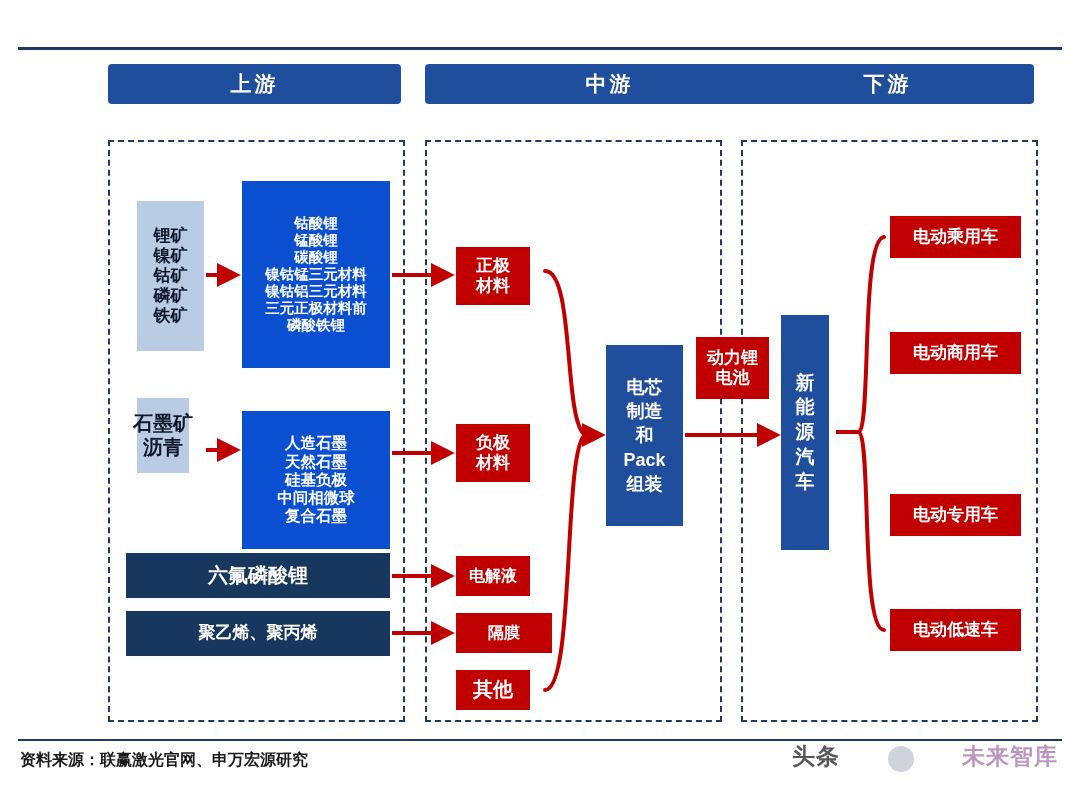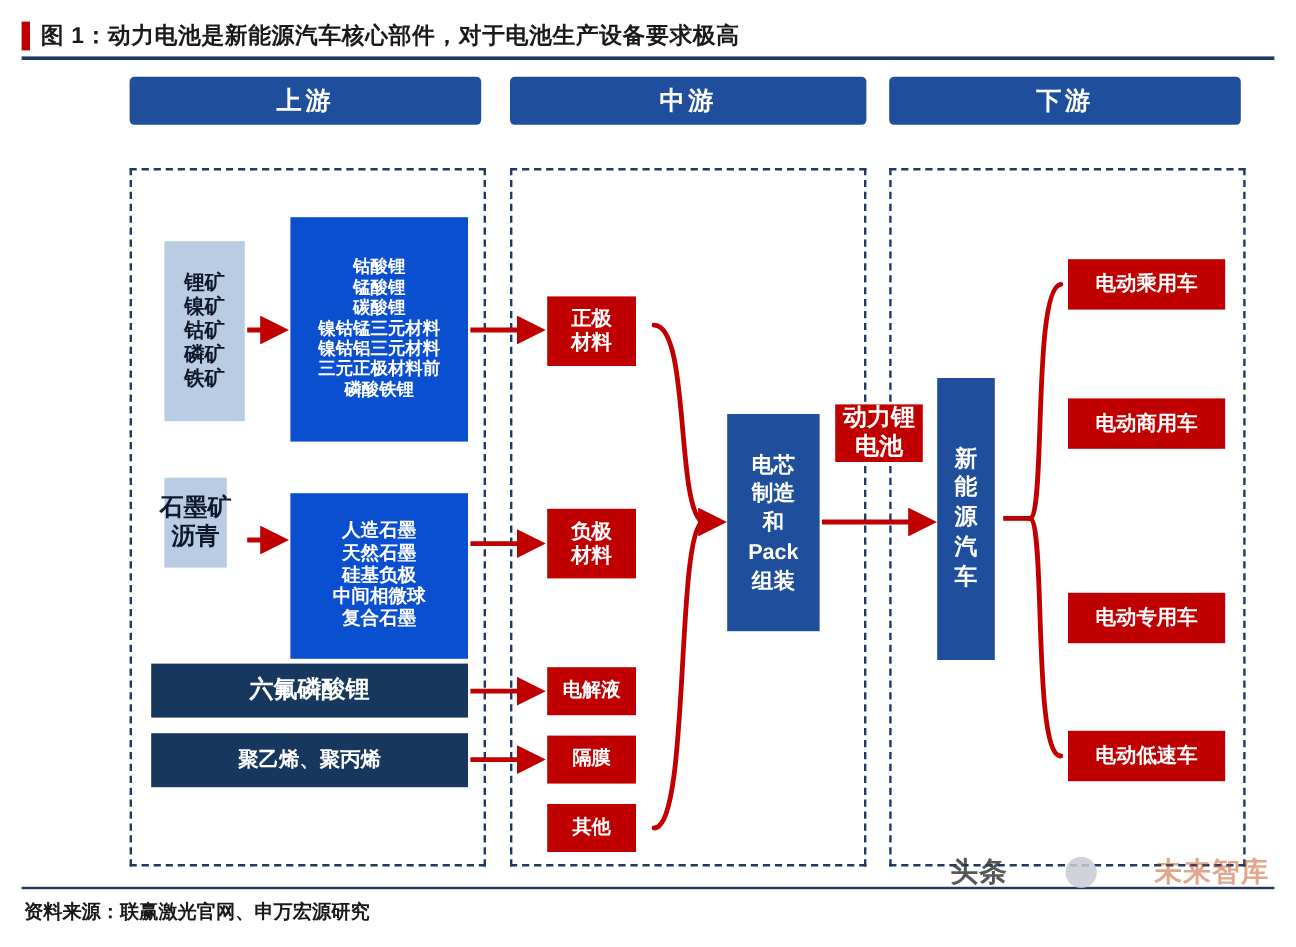--- a/index.html
+++ b/index.html
@@ -60,43 +60,43 @@
     left: 20px;
     top: 750px;
     font-size: 16px;
     font-weight: bold;
     color: #1a1a1a;
   }
   
   .watermark {
     position: absolute;
     right: 22px;
-    top: 711px;
-    display: flex;
-    align-items: center;
+    top: 741px;
+    display: flex;
+    align-items: flex-end;
     opacity: 0.85;
     gap: 44px;
   }
   .wm-toutiao {
     font-size: 23px;
     font-weight: bold;
     color: #3a3a3a;
     letter-spacing: 1px;
   }
   .wm-circle {
     width: 26px;
     height: 26px;
     border-radius: 50%;
     background: #c8cdd4;
     margin: 0 4px;
   }
   .wm-name {
     font-size: 23px;
     font-weight: bold;
-    color: #c2410c;
+    color: #701a75;
     letter-spacing: 1px;
     opacity: 0.55;
   }
   
   .stage-header {
     position: absolute;
     height: 40px;
     background: #1f4e9c;
     border-radius: 4px;
     color: #ffffff;
@@ -140,30 +140,26 @@
     width: 1080px;
     height: 789px;
     pointer-events: none;
   }
 </style>
 </head>
 <body>
 
 <div id="page">
 
-  <div class="title-bar">
-    <div class="title-accent"></div>
-    <div class="title-text">图 1：动力电池是新能源汽车核心部件，对于电池生产设备要求极高</div>
-  </div>
   <div class="title-rule"></div>
 
   <div class="stage-header" style="left:108px; top:64px; width:293px;">
     <span>上游</span>
   </div>
-  <div class="stage-header" style="left:425px; top:64px; width:297px;">
+  <div class="stage-header" style="left:425px; top:64px; width:297px;padding-left:36px;">
     <span>中游</span>
   </div>
   <div class="stage-header" style="left:741px; top:64px; width:293px;">
     <span>下游</span>
   </div>
 
   <div class="dashed-col" style="left:108px; top:140px; width:293px; height:578px;"></div>
   <div class="dashed-col" style="left:425px; top:140px; width:293px; height:578px;"></div>
   <div class="dashed-col" style="left:741px; top:140px; width:293px; height:578px;"></div>
 
@@ -210,36 +206,36 @@
     <span class="line">正极</span>
     <span class="line">材料</span>
   </div>
   <div class="box box-red" style="left:456px; top:424px; width:74px; height:58px; font-size:17px;">
     <span class="line">负极</span>
     <span class="line">材料</span>
   </div>
   <div class="box box-red" style="left:456px; top:556px; width:74px; height:40px; font-size:16px;">
     <span class="line">电解液</span>
   </div>
-  <div class="box box-red" style="left:456px; top:613px; width:74px; height:40px; font-size:16px;">
+  <div class="box box-red" style="left:456px; top:613px; width:96px; height:40px; font-size:16px;">
     <span class="line">隔膜</span>
   </div>
-  <div class="box box-red" style="left:456px; top:670px; width:74px; height:40px; font-size:16px;">
+  <div class="box box-red" style="left:456px; top:670px; width:74px; height:40px; font-size:20px;">
     <span class="line">其他</span>
   </div>
 
   <div class="box box-navy" style="left:606px; top:345px; width:77px; height:181px; font-size:18px; line-height:1.35;">
     <span class="line">电芯</span>
     <span class="line">制造</span>
     <span class="line">和</span>
     <span class="line">Pack</span>
     <span class="line">组装</span>
   </div>
 
-  <div class="box box-red" style="left:696px; top:337px; width:73px; height:48px; font-size:20px;text-align:center;">
+  <div class="box box-red" style="left:696px; top:337px; width:73px; height:62px; font-size:17px;text-align:center;">
     <span class="line">动力锂</span>
     <span class="line">电池</span>
   </div>
 
   <div class="box box-navy" style="left:781px; top:315px; width:48px; height:235px; font-size:19px; line-height:1.3;">
     <span class="line">新</span>
     <span class="line">能</span>
     <span class="line">源</span>
     <span class="line">汽</span>
     <span class="line">车</span>

